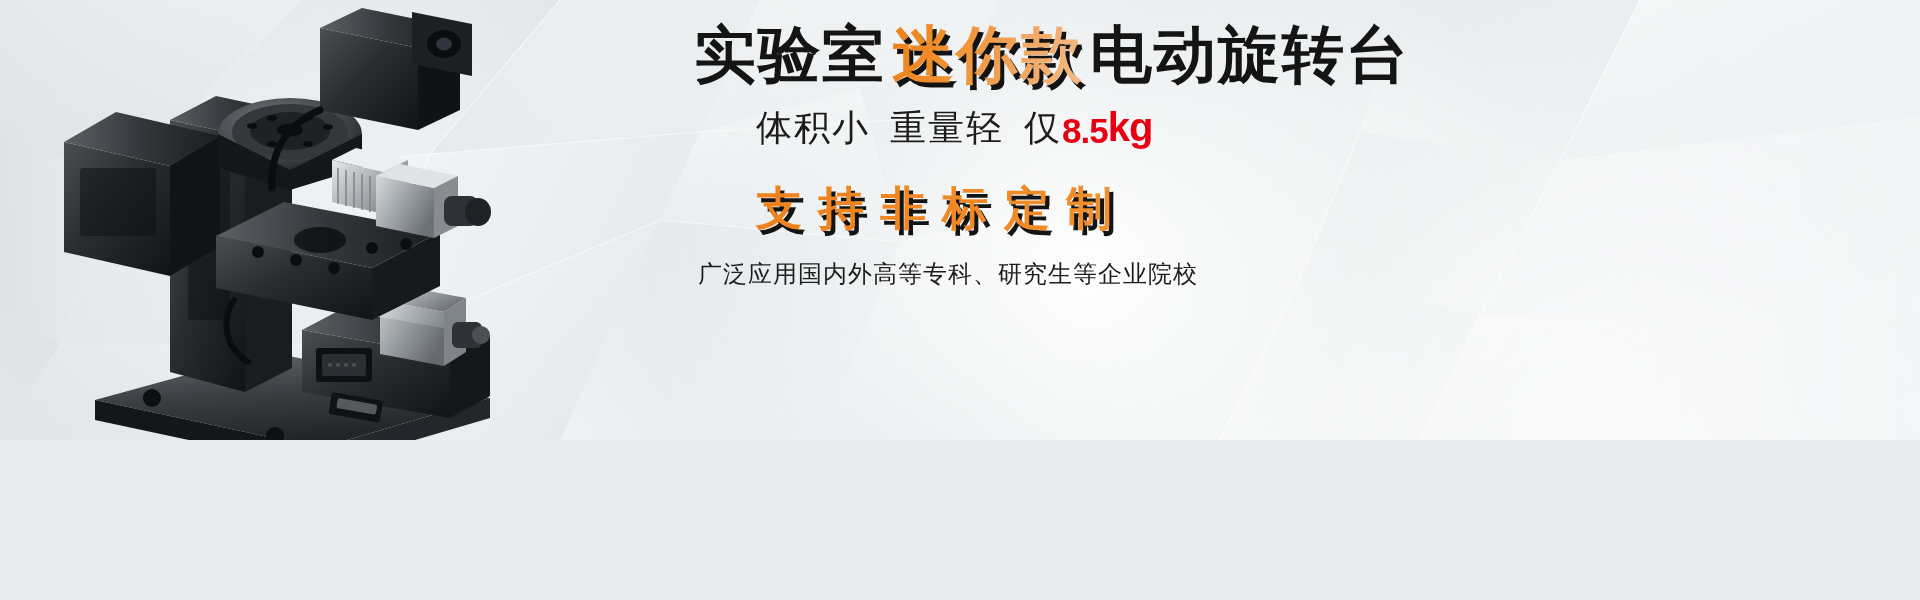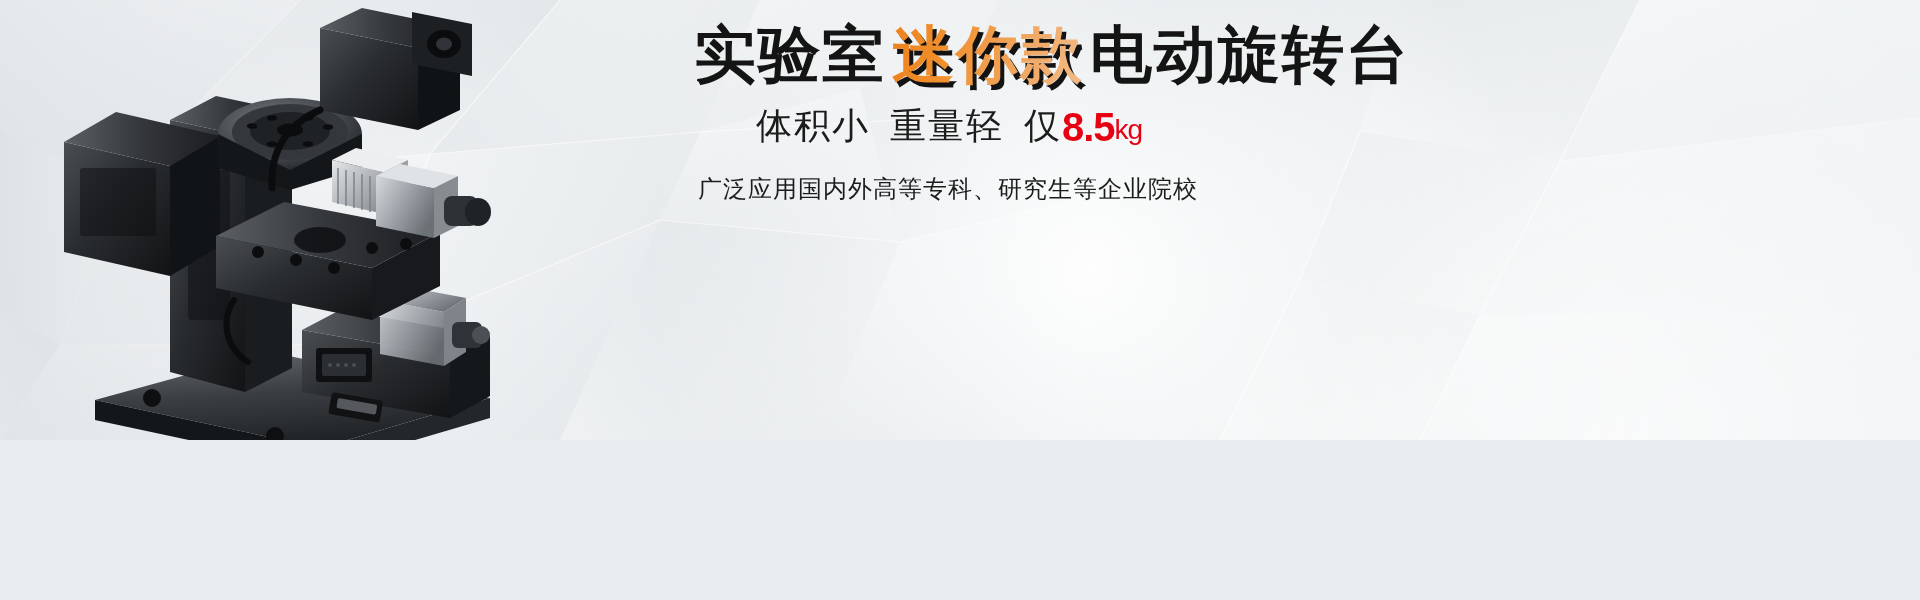--- a/index.html
+++ b/index.html
@@ -85,28 +85,28 @@
     white-space:nowrap;
     margin-bottom:30px;
     padding-left:66px;
   }
   .subline.two { margin-bottom:26px; }
   .subline .spacer { display:inline-block; width:20px; }
 
   .weight {
     color:#e60012;
     font-weight:700;
-    font-size:40px;
+    font-size:35px;
     letter-spacing:-1px;
     vertical-align:-3px;
   }
   .weight-unit {
     color:#e60012;
-    font-weight:400;
-    font-size:28px;
+    font-weight:700;
+    font-size:40px;
     letter-spacing:-1px;
     vertical-align:-1px;
   }
 
   .custom-line {
     font-size:46px;
     font-weight:700;
     letter-spacing:16px;
     white-space:nowrap;
     padding-left:66px;
@@ -333,17 +333,18 @@
 
     <div class="headline">
       <span>实验室</span><span class="hl-accent">迷你款</span><span>电动旋转台</span>
     </div>
 
     <div class="subline">
       <span>体积小</span><span class="spacer"></span><span>重量轻</span><span class="spacer"></span><span>仅</span><span class="weight">8.5</span><span class="weight-unit">kg</span>
     </div>
 
 
+    <div class="custom-line">支持非标定制</div>
 
     <div class="footline">广泛应用国内外高等专科、研究生等企业院校</div>
   </div>
 
 </div>
 
 </body></html>

